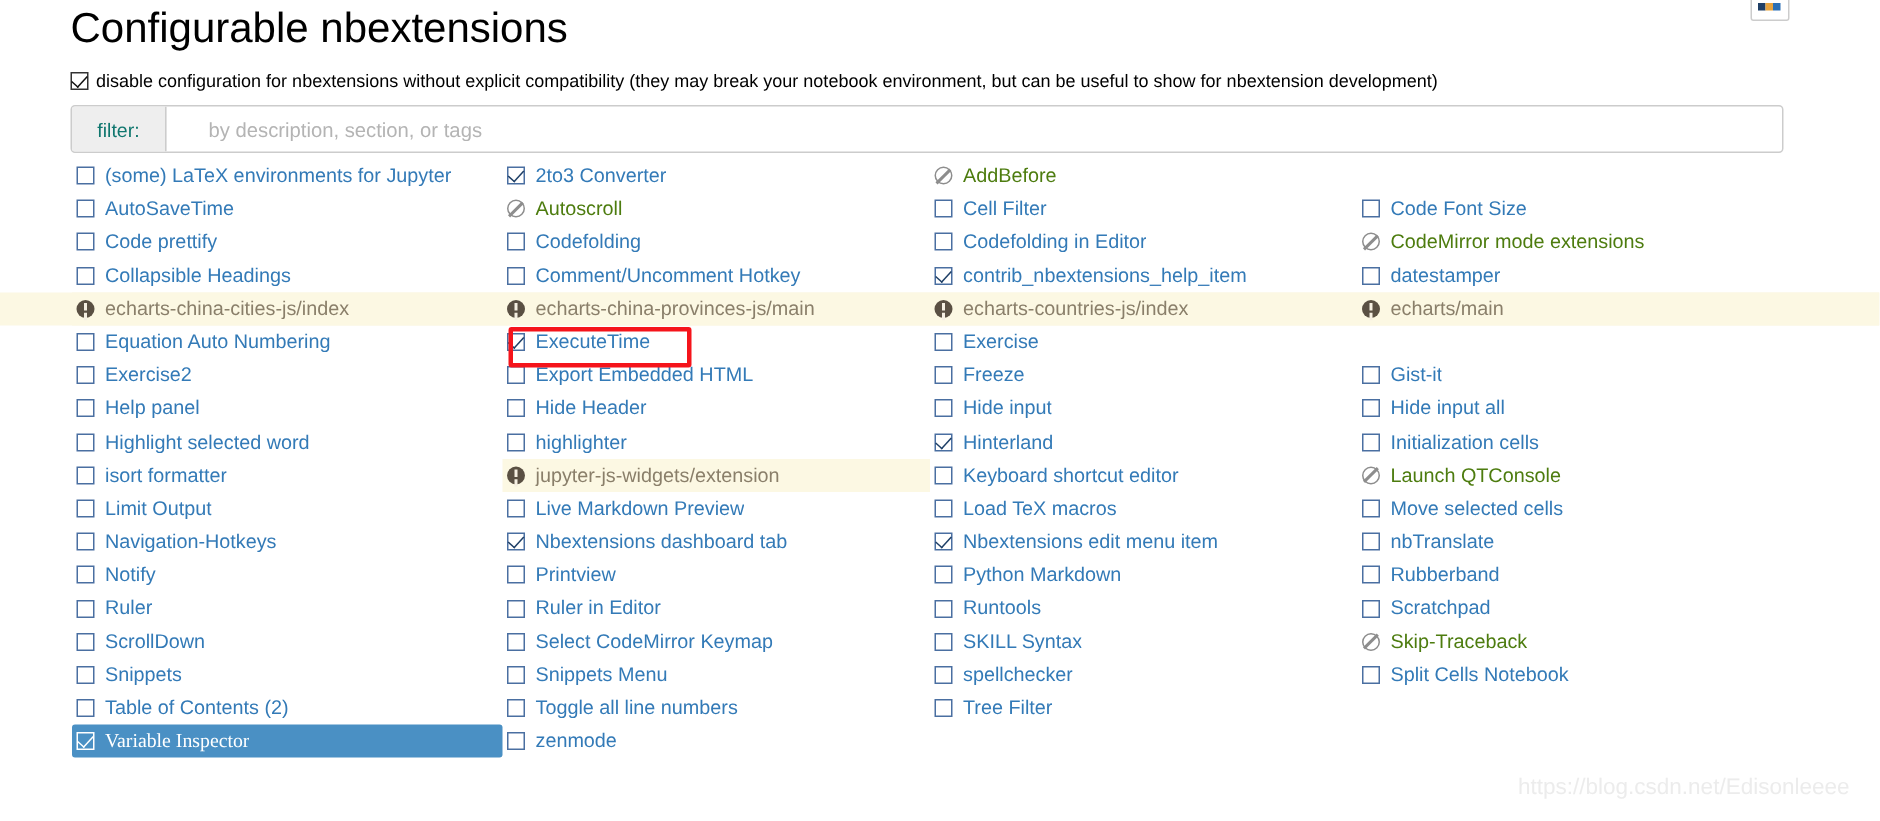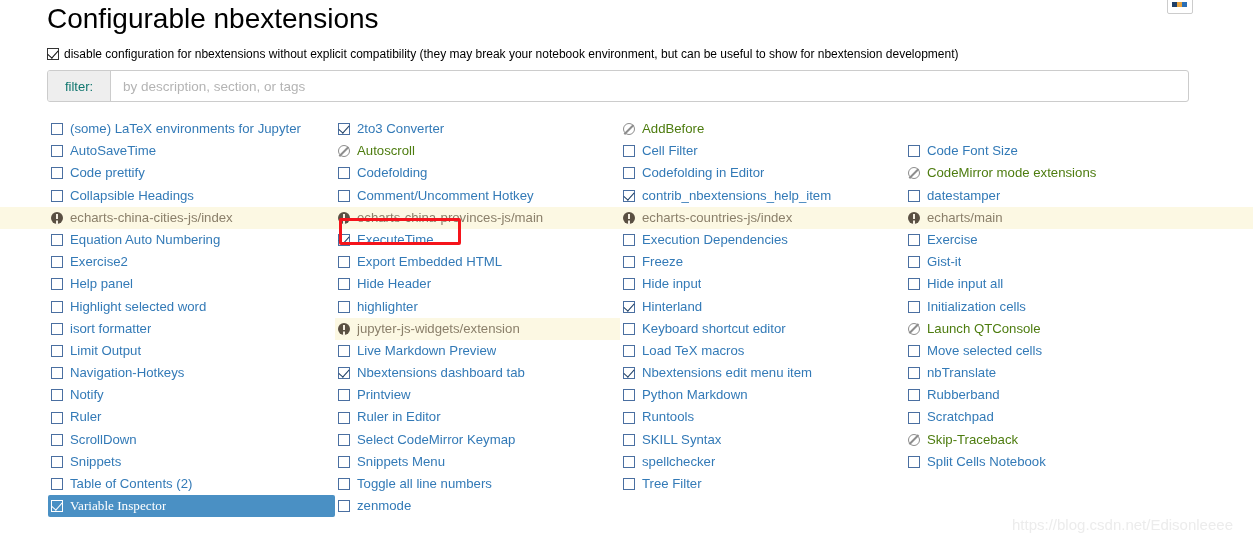--- a/index.html
+++ b/index.html
@@ -167,33 +167,33 @@
     justify-content: center;
     font-size: 13px;
     color: #0f766e;
     box-sizing: border-box;
     flex: 0 0 auto;
   }
   .filter-input {
     flex: 1 1 auto;
     border: none;
     outline: none;
-    padding: 0 12px;
+    padding: 0 28px;
     font-family: "Liberation Sans", sans-serif;
     font-size: 13.5px;
     color: #555555;
     background: transparent;
   }
   .filter-input::placeholder { color: #b4b4b4; }
 
   
   .ext-grid {
     position: absolute;
     left: 0px;
-    top: 118px;
+    top: 106px;
     width: 1253px;
   }
   .grid-row {
     display: flex;
     width: 1253px;
     height: 22.2px;
     align-items: stretch;
   }
   .grid-row.warn { background: #fcf8e3; }
   .cell {
@@ -417,26 +417,20 @@
             <span class="cbx unchecked"></span>
             <span class="label">Equation Auto Numbering</span>
           </div>
         </div>
         <div class="cell c2">
           <div class="row">
             <span class="cbx checked"></span>
             <span class="label">ExecuteTime</span>
           </div>
         </div>
-        <div class="cell c3">
-          <div class="row">
-            <span class="cbx unchecked"></span>
-            <span class="label">Execution Dependencies</span>
-          </div>
-        </div>
         <div class="cell c4">
           <div class="row">
             <span class="cbx unchecked"></span>
             <span class="label">Exercise</span>
           </div>
         </div>
       </div>
       <div class="grid-row">
         <div class="cell c0"></div>
         <div class="cell c1">

